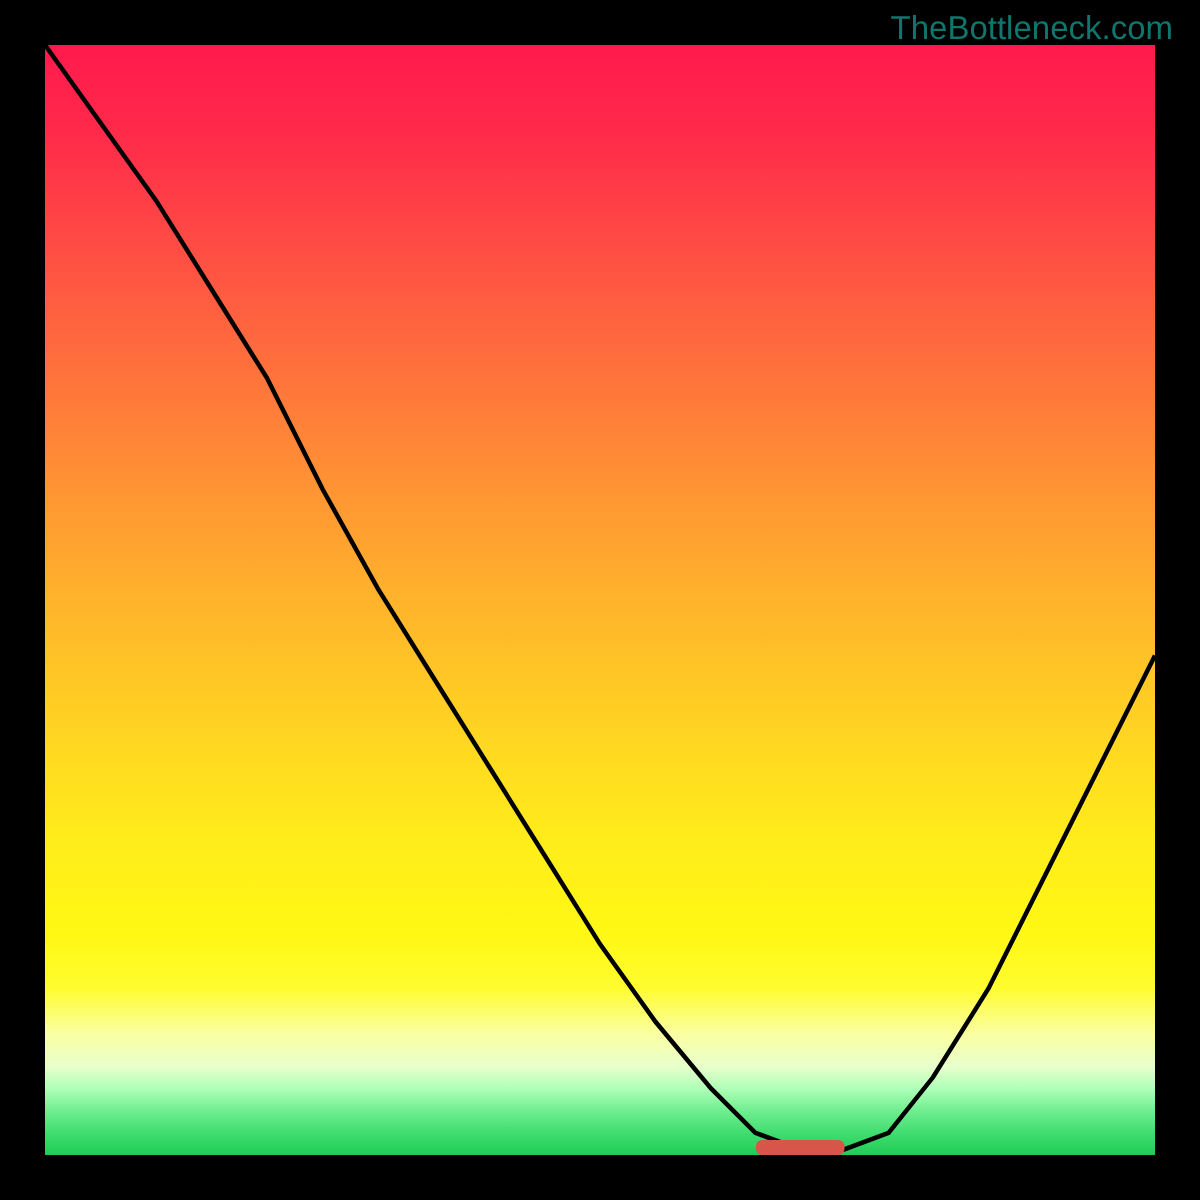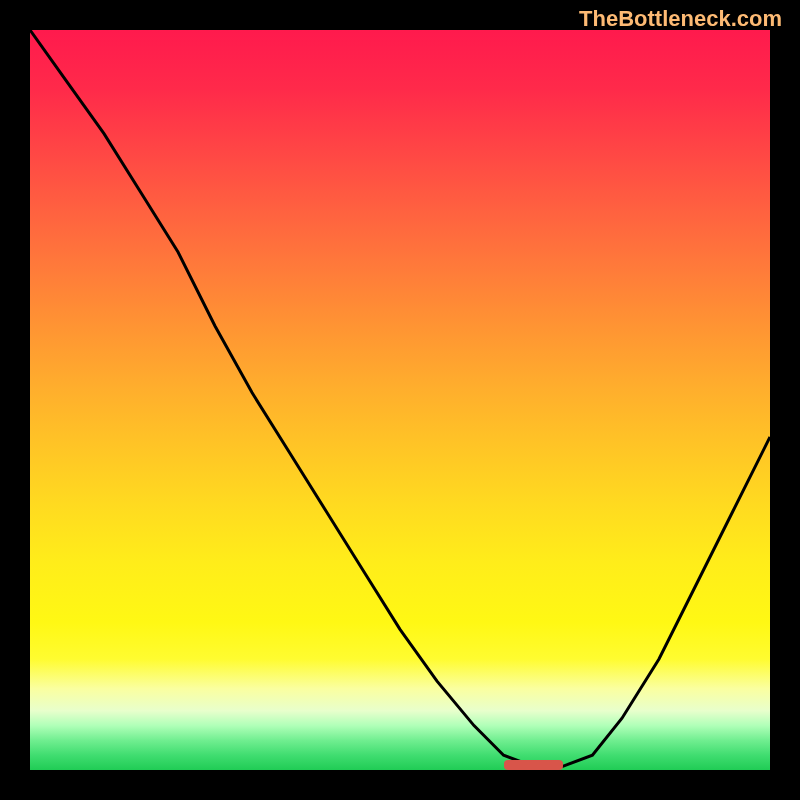--- a/index.html
+++ b/index.html
@@ -7,23 +7,23 @@
     width: 800px;
     height: 800px;
     background: #000;
     position: relative;
     font-family: Arial, sans-serif;
   }
   .watermark {
     position: absolute;
     top: 6px;
     right: 18px;
-    color: #fdba74;
+    color: #0f766e;
     font-size: 22px;
-    font-weight: bold;
+    font-weight: normal;
     z-index: 10;
   }
   .plot-area {
     position: absolute;
     left: 30px;
     top: 30px;
     width: 740px;
     height: 740px;
     background: linear-gradient(to bottom,
       #ff1a4d 0%,

